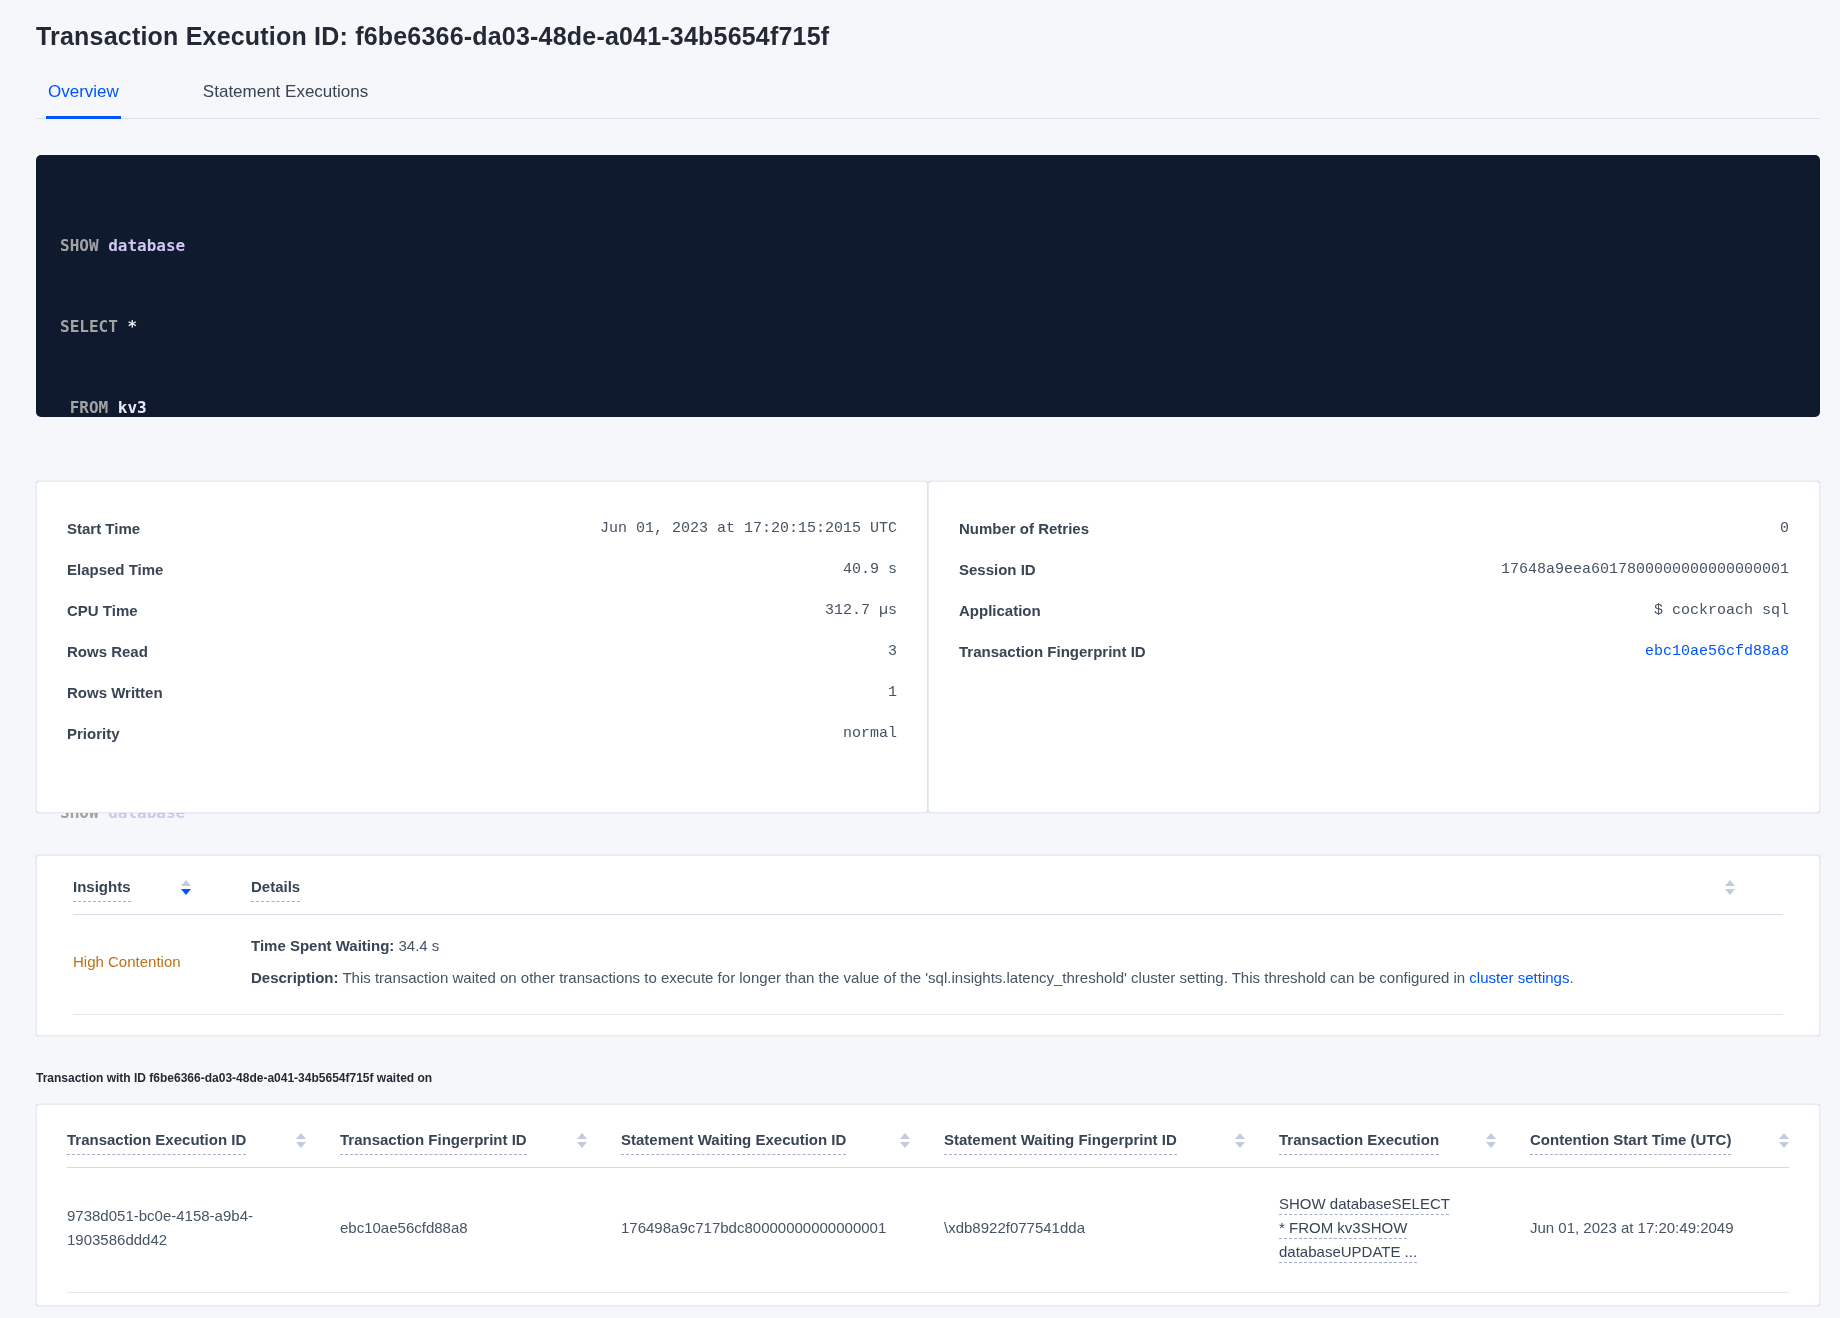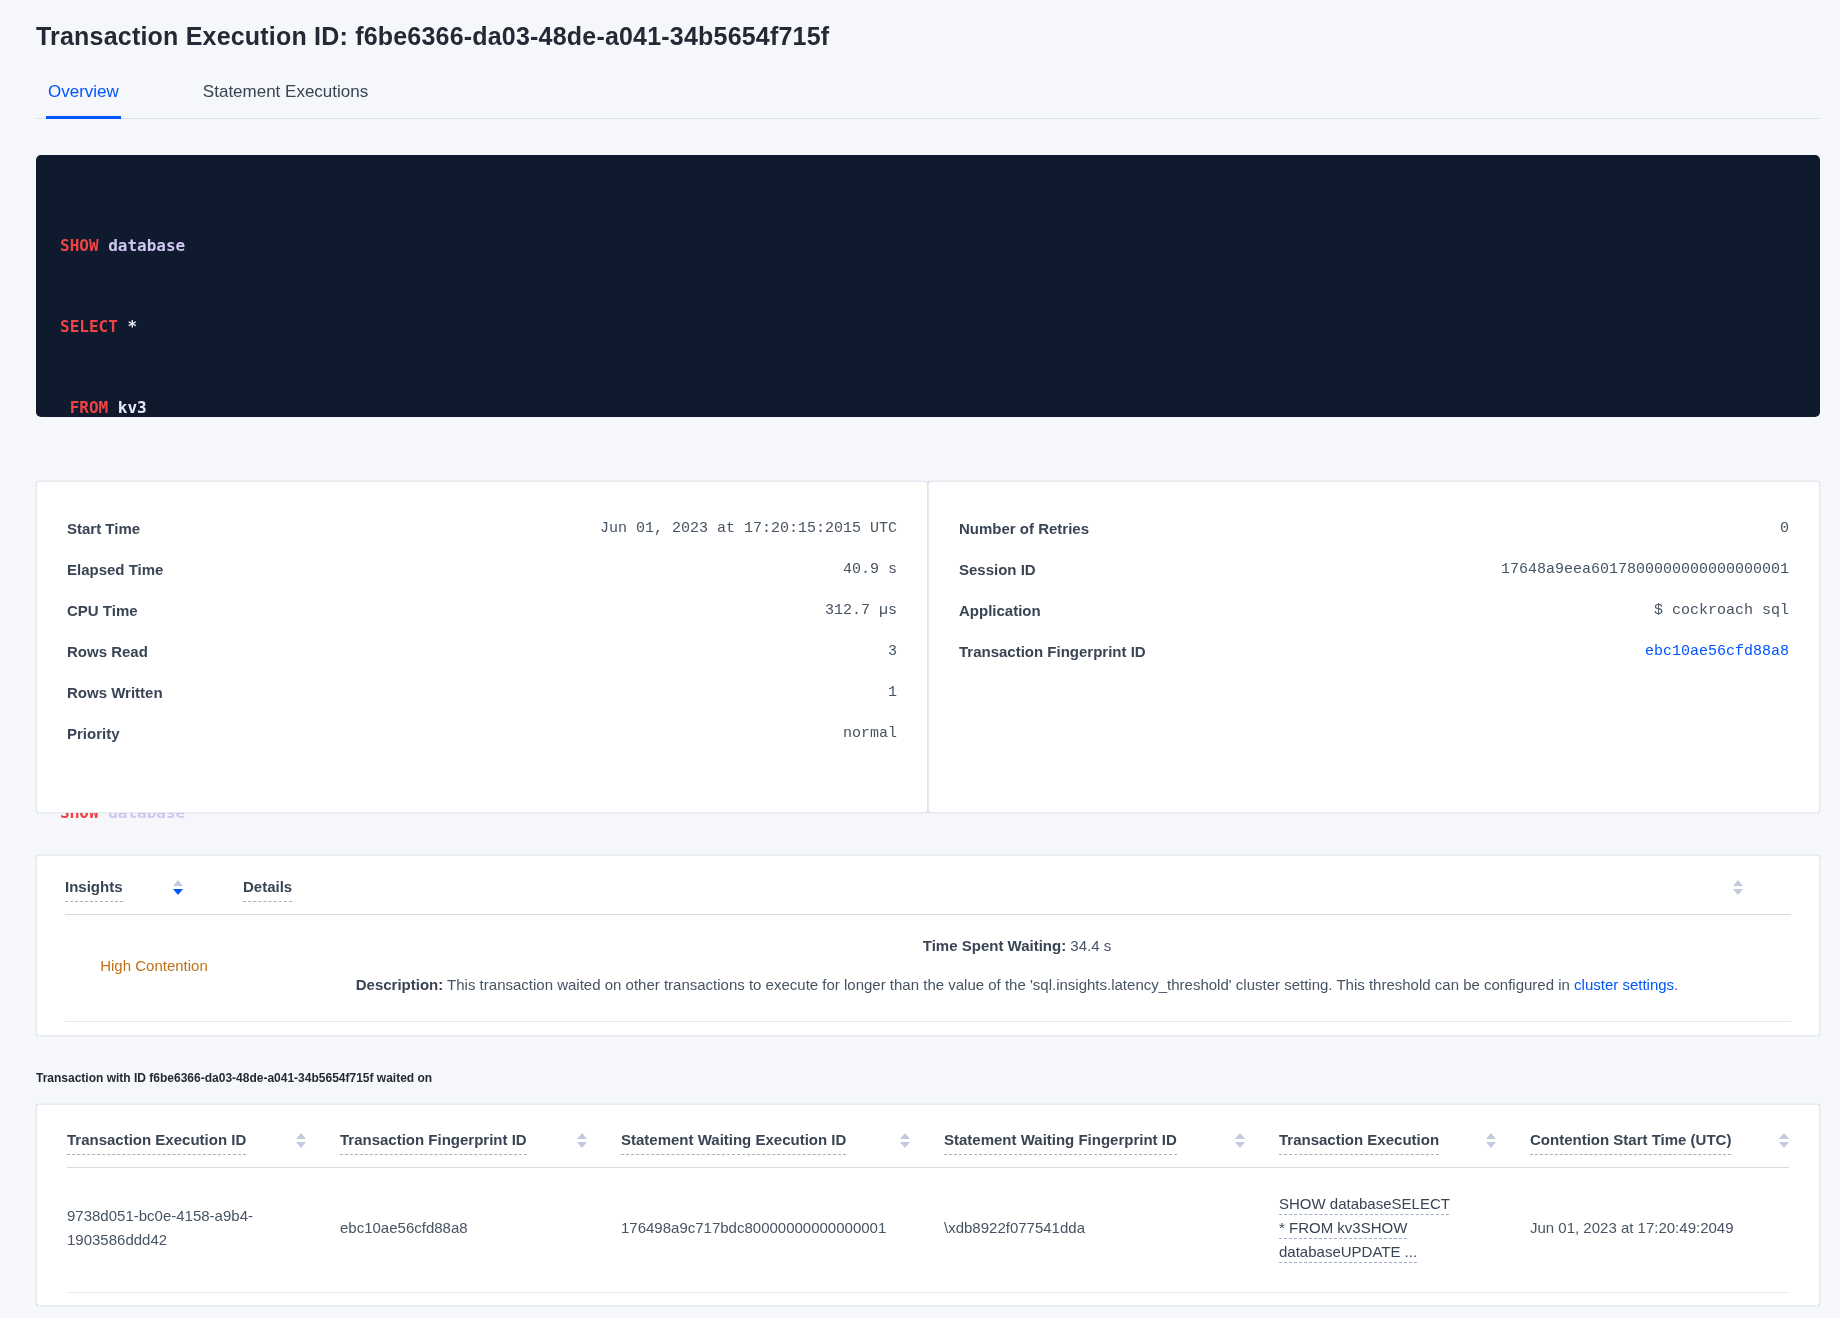--- a/index.html
+++ b/index.html
@@ -17,52 +17,52 @@
   .tab { font-size:17px; color:#394455; padding:6px 2px 14px; cursor:pointer; }
   .tab.active { color:#0055ff; font-weight:500; border-bottom:3px solid #0055ff; margin-bottom:-1px; }
 
   
   .sqlbox {
     margin-top:36px; background:#101a2e; border-radius:5px;
     padding:23px 24px; height:262px;
     font-family:"DejaVu Sans Mono", monospace; font-size:16px; line-height:27px;
     white-space:pre; color:#e9e9f3;
   }
-  .tok.kw { color:#ef4444; font-weight:700; }
+  .tok.kw { color:#a3a3a3; font-weight:700; }
   .tok.id { color:#cfc7f1; font-weight:700; }
   .tok.pl { color:#e9e9f3; font-weight:700; }
 
   
   .card { background:#fff; border:1px solid #e7ecf3; border-radius:3px; box-shadow:0 0 1px rgba(67,90,111,.4); }
   .cards-row { margin-top:64px; display:flex; }
   .summary-card { flex:1; height:332px; padding:26px 30px; }
   .kv-row { display:flex; justify-content:space-between; align-items:center; height:41px; }
   .kv-label { font-size:15px; font-weight:700; color:#394455; }
   .kv-value { font-size:15px; color:#475464;font-family:Liberation Mono, monospace; }
   .kv-value.link, a.link { color:#0055ff; text-decoration:none; cursor:pointer; }
 
   
   .hlabel { font-size:15px; font-weight:700; color:#394455; border-bottom:1px dashed #a6b0c3; padding-bottom:6px; cursor:default; }
   .sort { display:inline-flex; flex-direction:column; gap:3px; align-items:center; cursor:pointer; }
   .tri-up { width:0; height:0; border-left:5px solid transparent; border-right:5px solid transparent; border-bottom:6px solid #c3cade; }
   .tri-down { width:0; height:0; border-left:5px solid transparent; border-right:5px solid transparent; border-top:6px solid #c3cade; }
   .sort.desc .tri-down { border-top-color:#0055ff; }
 
   
-  .insights-card { margin-top:42px; height:181px; padding:0 28px;text-align:center; }
+  .insights-card { margin-top:42px; height:181px; padding:0 36px; }
   .ins-header { display:flex; align-items:flex-start; padding:22px 0 12px; border-bottom:1px solid #d5dbe5; }
   .ins-col1 { width:178px; display:flex; align-items:flex-start; }
   .ins-col1 .sort { margin-left:50px; margin-top:2px; }
   .ins-spacer { flex:1; }
   .ins-header .sort.right { margin-right:48px; margin-top:2px; }
   .ins-row { display:flex; align-items:center; padding:18px 0 24px; border-bottom:1px solid #e2e7f0; }
   .insight-type { width:178px; font-size:15px; color:#be7117; }
   .ins-details { flex:1; font-size:15px; line-height:25px; color:#475464; }
   .ins-details b { color:#394455; }
-  .ins-details .line2 { margin-top:14px; }
+  .ins-details .line2 { margin-top:7px; }
 
   
   .section-heading { margin-top:28px; font-size:12px; line-height:28px; font-weight:700; color:#242a35; }
   .wt-card { margin-top:12px; height:202px; padding:0 30px; overflow:hidden; }
   .wt-grid { display:grid; grid-template-columns:273px 281px 323px 335px 251px 1fr; }
   .wt-header { padding:26px 0 12px; border-bottom:1px solid #d5dbe5; align-items:start; }
   .wt-hcell { display:flex; justify-content:space-between; align-items:flex-start; padding-right:34px; }
   .wt-hcell.last { padding-right:0; }
   .wt-hcell .sort { margin-top:2px; }
   .wt-row { padding:24px 0 28px; border-bottom:1px solid #e2e7f0; align-items:center; font-size:15px; line-height:24px; color:#475464; }

